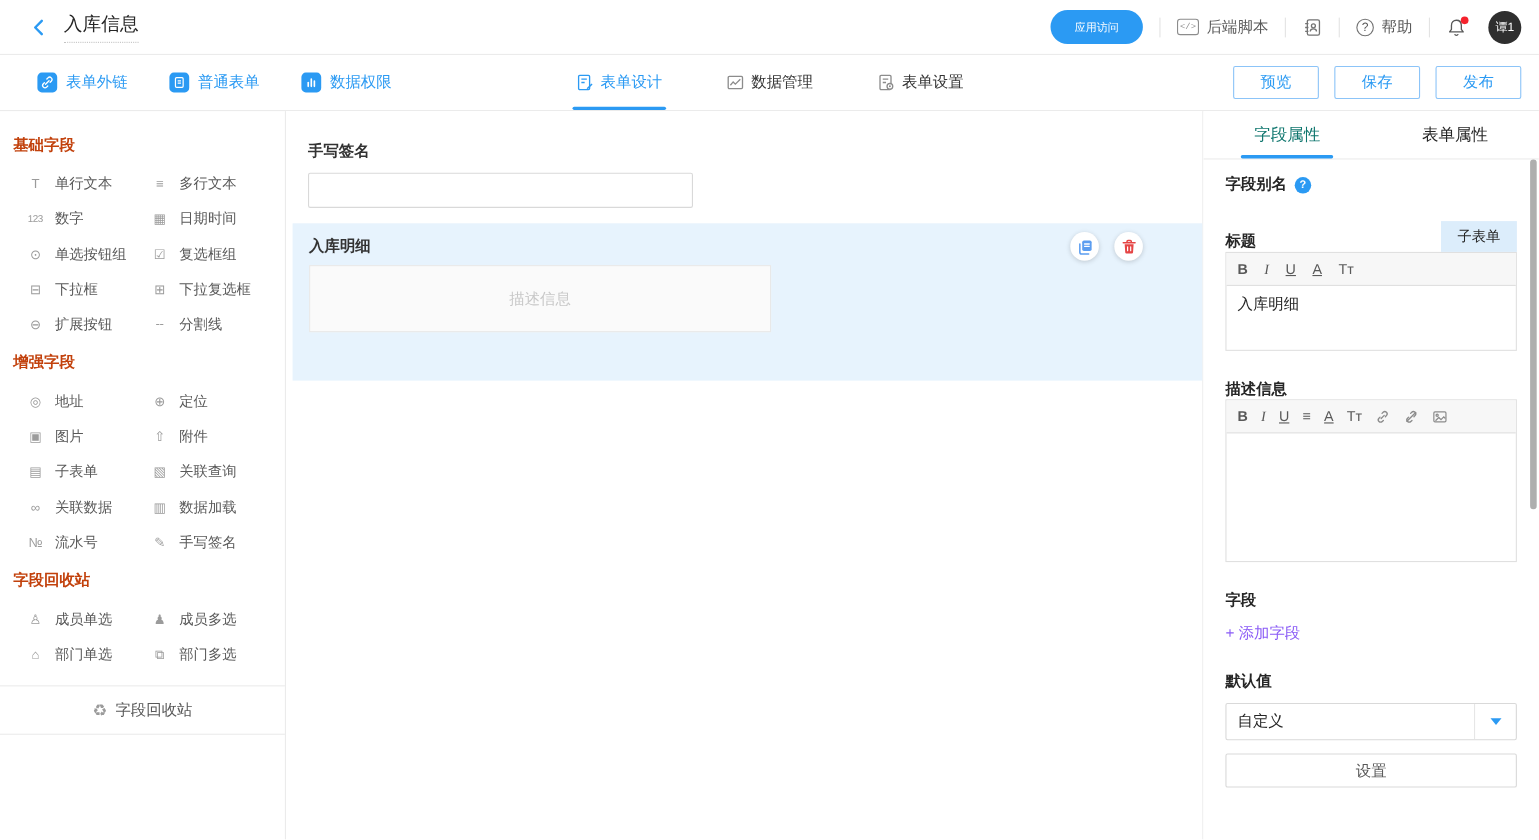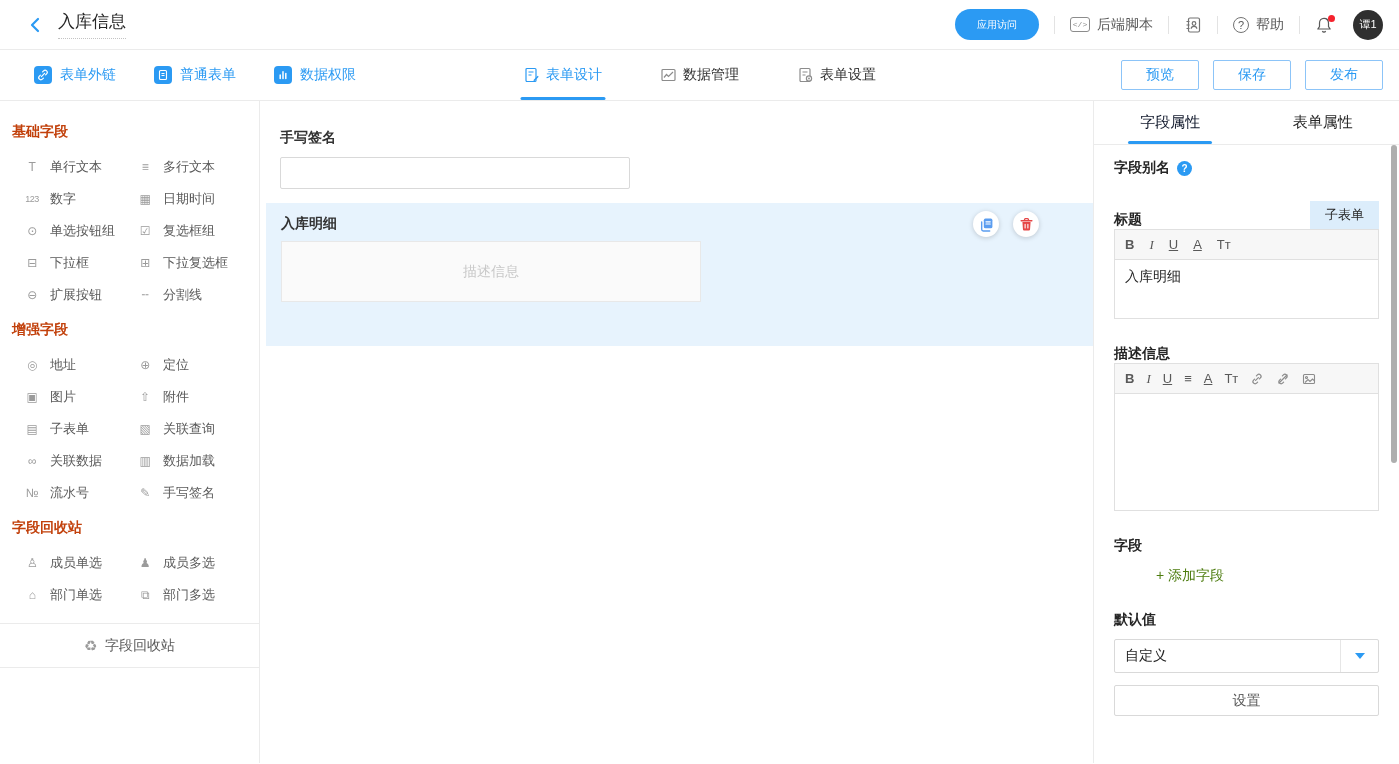--- a/index.html
+++ b/index.html
@@ -61,21 +61,21 @@
   .drop-box { margin-top:8px; width:420px; height:61px; background:#fafafa; border:1px solid #e8e8e8;
     display:flex; align-items:center; justify-content:center; color:#c8c8c8; }
   .blk-actions { position:absolute; top:8px; right:54px; display:flex; gap:14px; }
   .act-circle { width:26px; height:26px; border-radius:50%; background:#fff; box-shadow:0 1px 5px rgba(0,0,0,.18);
     display:flex; align-items:center; justify-content:center; cursor:pointer; }
 
   
   .rpanel { width:305px; flex-shrink:0; position:relative; background:#fff; overflow:hidden; }
   .ptabs { height:44px; border-bottom:1px solid #ebebeb; display:flex; }
   .ptab { flex:1; display:flex; align-items:center; justify-content:center; font-size:15px; color:#262626; position:relative; cursor:pointer; }
-  .ptab.active { color:#0f172a; }
+  .ptab.active { color:#0f766e; }
   .ptab.active::after { content:""; position:absolute; bottom:0; left:50%; transform:translateX(-50%); width:84px; height:3px; background:#2b9af3; border-radius:2px; }
   .pbody { padding:14px 20px 0 20px; }
   .plabel { font-weight:bold; color:#262626; display:flex; align-items:center; gap:7px; }
   .help-circle { width:15px; height:15px; border-radius:50%; background:#2b9af3; color:#fff; font-size:10px; font-weight:bold;
     display:inline-flex; align-items:center; justify-content:center; cursor:pointer; }
   .p-input { margin-top:10px; width:100%; height:31px; border:1px solid #d9d9d9; border-radius:2px; padding:0 10px;
     font-size:14px; color:#262626; font-family:inherit; }
   .title-row { margin-top:24px; display:flex; align-items:flex-end; justify-content:space-between; }
   .wtag { background:#dcedfb; color:#262626; font-size:13px; padding:5px 15px; cursor:default; }
   .editor { border:1px solid #e0e0e0; }
@@ -83,21 +83,21 @@
     padding:0 10px; gap:15px; color:#595959; font-size:13px; }
   .etool { cursor:pointer; line-height:1; }
   .etool.b { font-weight:bold; }
   .etool.i { font-style:italic; font-family:"Liberation Serif",serif; }
   .etool.u, .etool.a { text-decoration:underline; }
   .etool.svgt { display:flex; color:#8c8c8c; }
   .editor .econtent { padding:8px 10px; font-size:14px; color:#262626; }
   .ec1 { height:58px; }
   .ec2 { height:116px; }
   .sec-label { margin-top:26px; }
-  .add-link { margin-top:12px; color:#4d7c0f; cursor:pointer; display:inline-block;margin-left:42px; }
+  .add-link { margin-top:12px; color:#8b5cf6; cursor:pointer; display:inline-block; }
   .pselect { margin-top:10px; height:34px; border:1px solid #d9d9d9; border-radius:2px; display:flex; align-items:center; cursor:pointer; }
   .pselect .sel-text { flex:1; padding-left:10px; }
   .pselect .caret-box { width:38px; height:100%; border-left:1px solid #e6e6e6; display:flex; align-items:center; justify-content:center; }
   .caret { width:0; height:0; border-left:5px solid transparent; border-right:5px solid transparent; border-top:6px solid #2b9af3; }
   .settings-btn { margin-top:12px; width:100%; height:31px; background:#fff; border:1px solid #d9d9d9; border-radius:2px;
     color:#595959; font-size:14px; font-family:inherit; cursor:pointer; }
   .scroll-thumb { position:absolute; right:2px; top:44px; width:6px; height:318px; background:#aeaeae; border-radius:3px; }
 </style>
 </head>
 <body>

